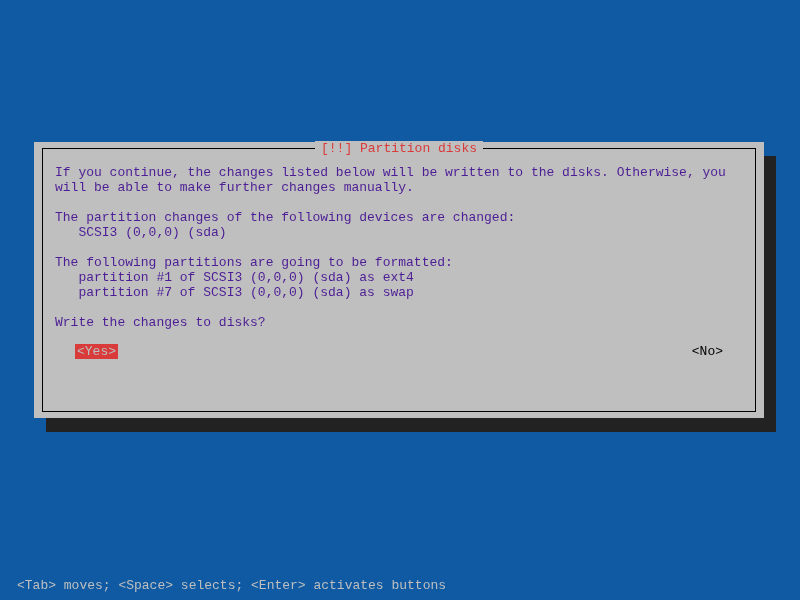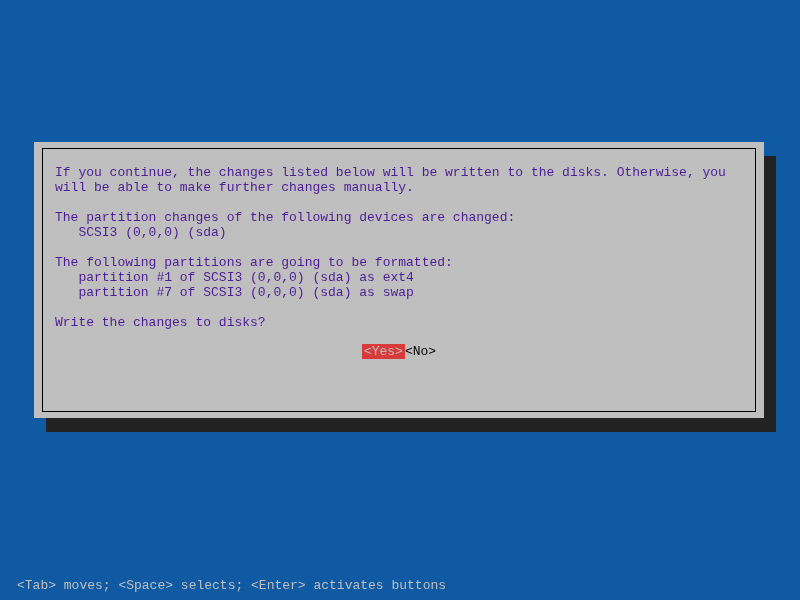--- a/index.html
+++ b/index.html
@@ -51,21 +51,21 @@
       font-weight: normal;
     }
     .body {
       color: #4c1d95;
       line-height: 15px;
       padding-top: 8px;
       white-space: pre;
     }
     .button-row {
       display: flex;
-      justify-content: center;
+      justify-content: space-between;
       padding: 0 20px 0 20px;
       margin-top: 14px;
     }
     .btn {
       font-family: inherit;
     }
     .btn-selected {
       background: #d93a3a;
       color: #bfbfbf;
       padding: 0 2px;
@@ -78,20 +78,23 @@
       padding-left: 1px;
     }
   </style>
 </head>
 <body>
 
 <div class="shadow"></div>
 
 <div class="dialog">
   <div class="border">
+    <div class="title-wrap">
+      <span class="title">[!!] Partition disks</span>
+    </div>
     <div class="body"><span>If you continue, the changes listed below will be written to the disks. Otherwise, you
 will be able to make further changes manually.</span>
 
 <span>The partition changes of the following devices are changed:</span>
 <span>   SCSI3 (0,0,0) (sda)</span>
 
 <span>The following partitions are going to be formatted:</span>
 <span>   partition #1 of SCSI3 (0,0,0) (sda) as ext4
    partition #7 of SCSI3 (0,0,0) (sda) as swap</span>
 

